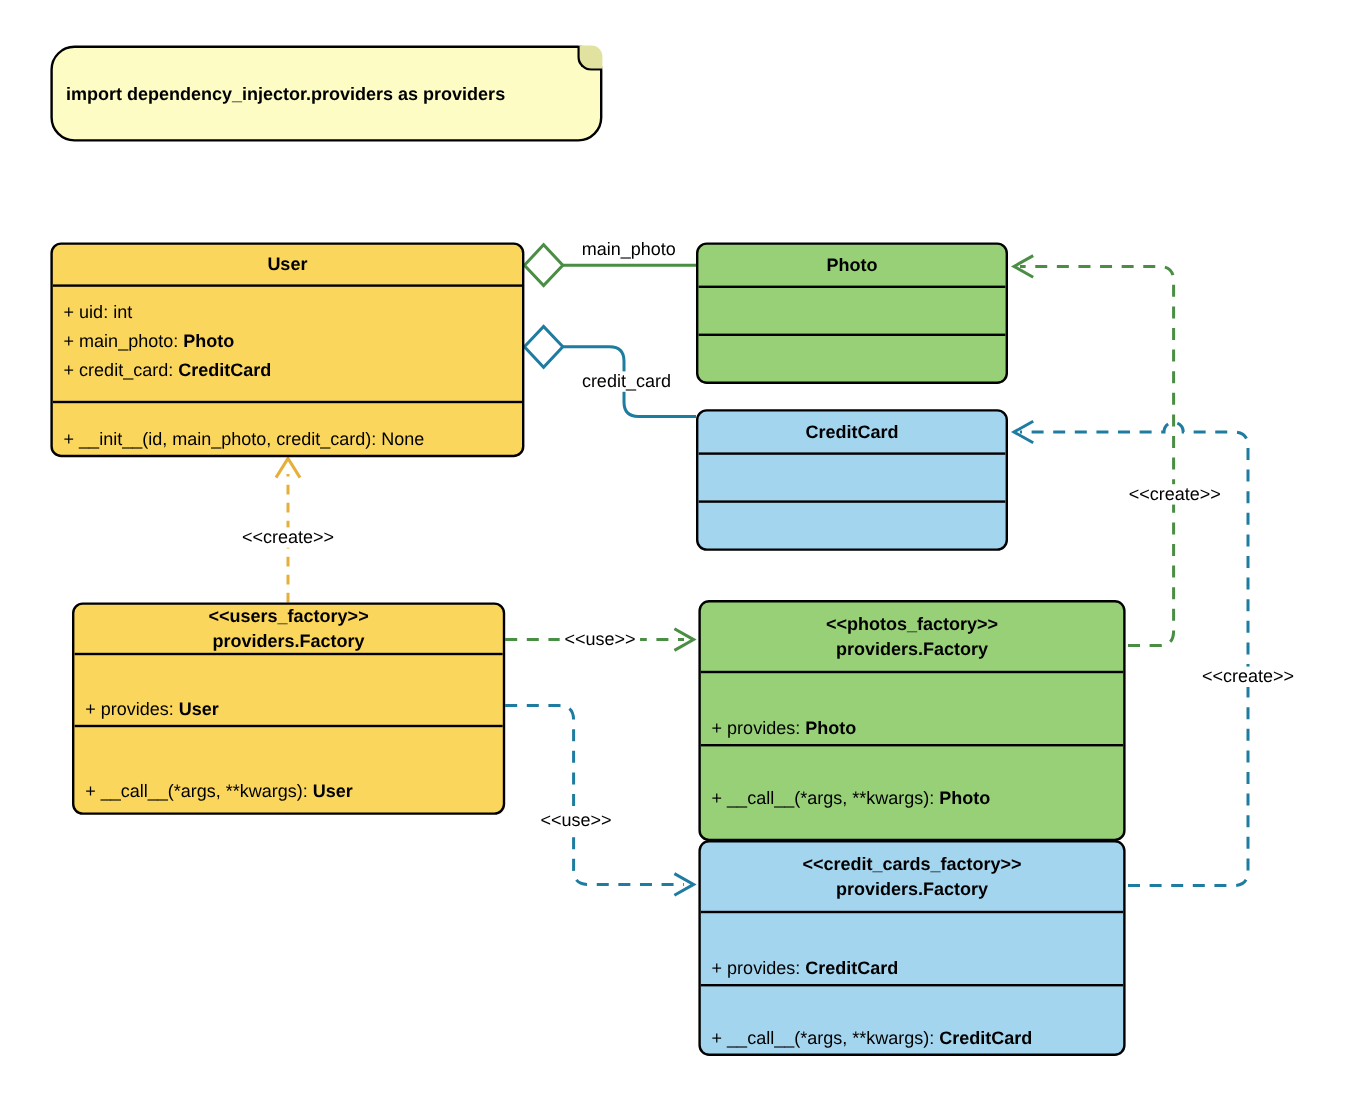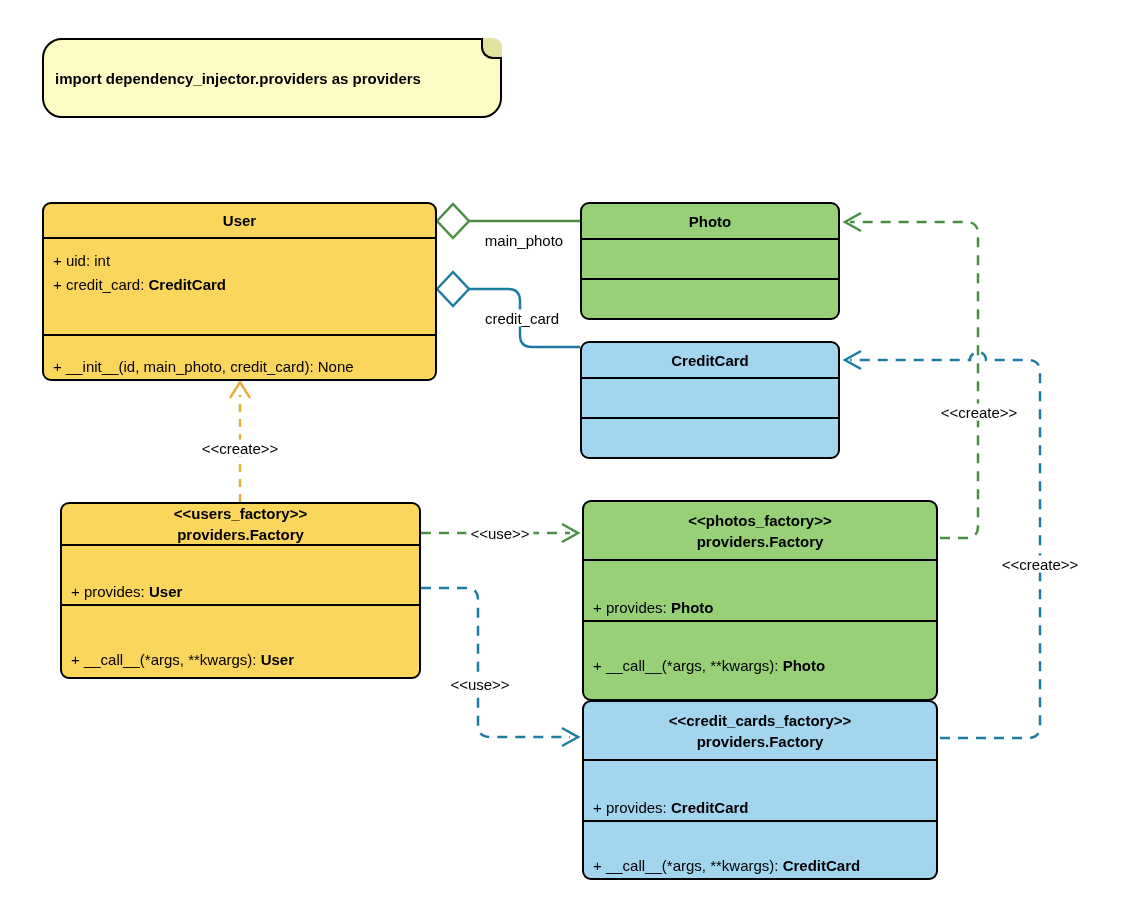--- a/index.html
+++ b/index.html
@@ -72,20 +72,21 @@
     <span>import dependency_injector.providers as providers</span>
     <span class="note-fold"></span>
   </div>
 
   <div class="uml-box yellow" style="left:42px;top:202px;width:395px;height:179px;">
     <div class="box-title" style="height:33px;">
       <span>User</span>
     </div>
     <div class="box-section row-list" style="height:97px;">
       <div class="member"><span>+ uid: int</span><b></b></div>
+      <div class="member"><span>+ main_photo: </span><b>Photo</b></div>
       <div class="member"><span>+ credit_card: </span><b>CreditCard</b></div>
     </div>
     <div class="box-section single" style="height:45px;">
       <div class="member"><span>+ __init__(id, main_photo, credit_card): None</span><b></b></div>
     </div>
   </div>
 
   <div class="uml-box green" style="left:580px;top:202px;width:260px;height:118px;">
     <div class="box-title" style="height:34px;">
       <span>Photo</span>
@@ -134,21 +135,21 @@
       <span>providers.Factory</span>
     </div>
     <div class="box-section single" style="height:61px;">
       <div class="member"><span>+ provides: </span><b>CreditCard</b></div>
     </div>
     <div class="box-section single" style="height:58px;">
       <div class="member"><span>+ __call__(*args, **kwargs): </span><b>CreditCard</b></div>
     </div>
   </div>
 
-  <div class="edge-label" style="left:524px;top:240px;">main_photo</div>
+  <div class="edge-label" style="left:524px;top:208px;">main_photo</div>
   <div class="edge-label" style="left:522px;top:318px;">credit_card</div>
   <div class="edge-label" style="left:240px;top:448px;">&lt;&lt;create&gt;&gt;</div>
   <div class="edge-label" style="left:500px;top:533px;">&lt;&lt;use&gt;&gt;</div>
   <div class="edge-label" style="left:480px;top:684px;">&lt;&lt;use&gt;&gt;</div>
   <div class="edge-label" style="left:979px;top:412px;">&lt;&lt;create&gt;&gt;</div>
   <div class="edge-label" style="left:1040px;top:564px;">&lt;&lt;create&gt;&gt;</div>
 
 </div>
 
 </body></html>

